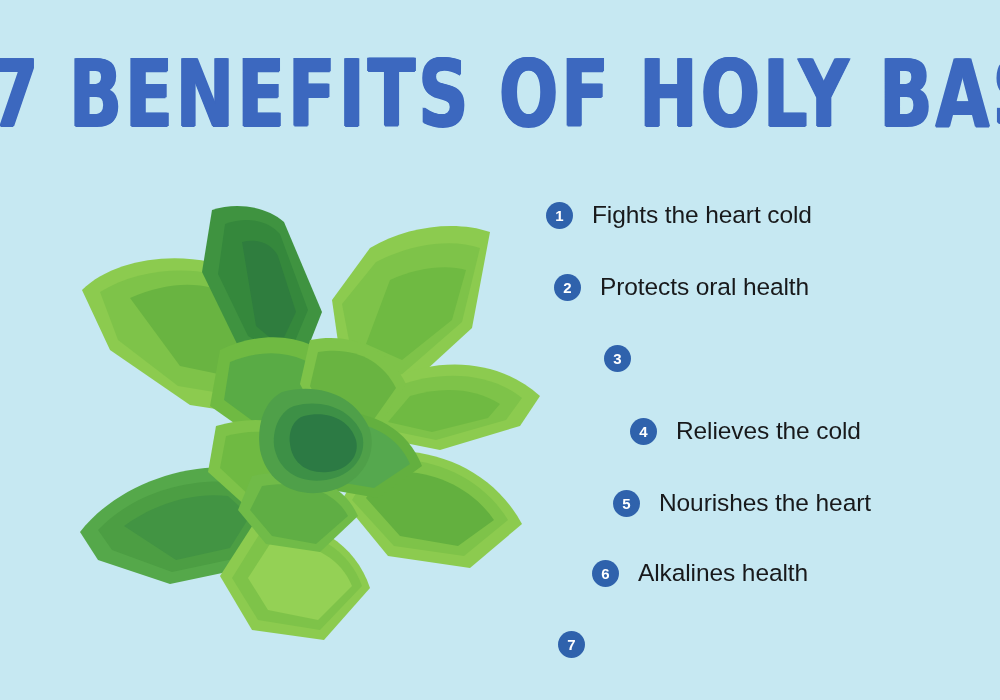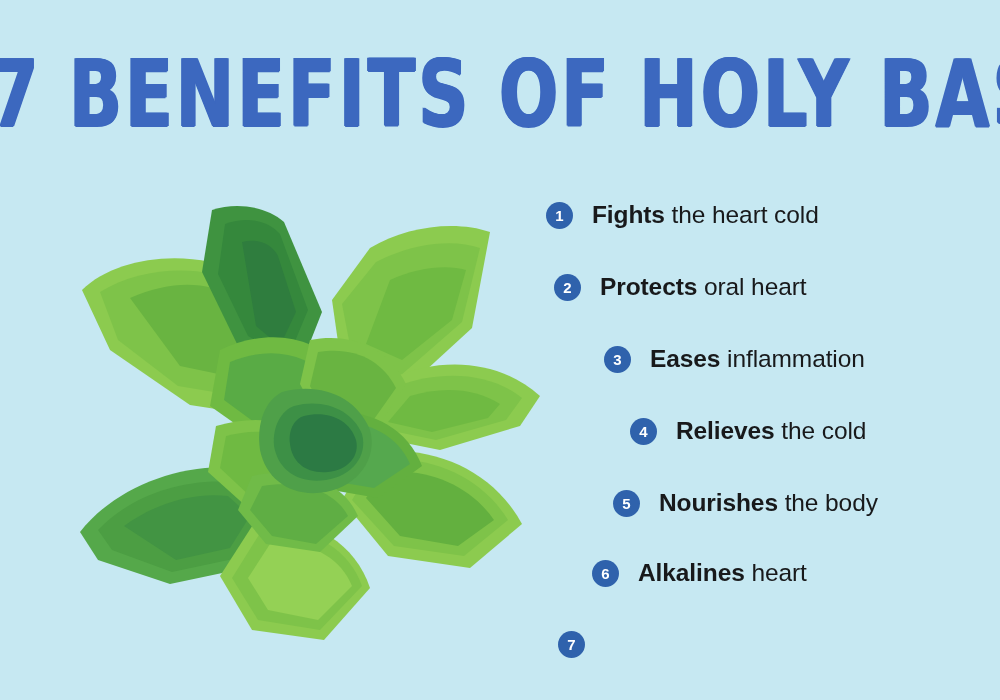--- a/index.html
+++ b/index.html
@@ -77,21 +77,21 @@
   }
   .benefit-text {
     margin-left: 19px;
     font-size: 24.5px;
     color: #18191b;
     font-family: "Liberation Sans", sans-serif;
     font-weight: 400;
     letter-spacing: -0.1px;
   }
   .benefit-text .lead {
-    font-weight: 700;
+    font-weight: 400;
   }
 </style>
 </head>
 <body>
 
 <div id="poster">
 
   <div id="title">7 BENEFITS OF HOLY BASIL</div>
 
   <div id="plant-illustration">
@@ -150,41 +150,40 @@
 
   <div id="benefits-list">
 
     <div class="benefit-row" style="left:46px; top:21px;">
       <div class="badge">1</div>
       <div class="benefit-text"><span class="lead">Fights</span><span> the heart cold</span></div>
     </div>
 
     <div class="benefit-row" style="left:54px; top:93px;">
       <div class="badge">2</div>
-      <div class="benefit-text"><span class="lead">Protects</span><span> oral heart</span></div>
+      <div class="benefit-text"><span class="lead">Protects</span><span> oral health</span></div>
     </div>
 
     <div class="benefit-row" style="left:104px; top:165px;">
       <div class="badge">3</div>
-      <div class="benefit-text"><span class="lead">Eases</span><span> inflammation</span></div>
     </div>
 
     <div class="benefit-row" style="left:130px; top:237px;">
       <div class="badge">4</div>
       <div class="benefit-text"><span class="lead">Relieves</span><span> the cold</span></div>
     </div>
 
     <div class="benefit-row" style="left:113px; top:309px;">
       <div class="badge">5</div>
-      <div class="benefit-text"><span class="lead">Nourishes</span><span> the body</span></div>
+      <div class="benefit-text"><span class="lead">Nourishes</span><span> the heart</span></div>
     </div>
 
     <div class="benefit-row" style="left:92px; top:379px;">
       <div class="badge">6</div>
-      <div class="benefit-text"><span class="lead">Alkalines</span><span> heart</span></div>
+      <div class="benefit-text"><span class="lead">Alkalines</span><span> health</span></div>
     </div>
 
     <div class="benefit-row" style="left:58px; top:451px;">
       <div class="badge">7</div>
     </div>
 
   </div>
 </div>
 
 </body></html>

